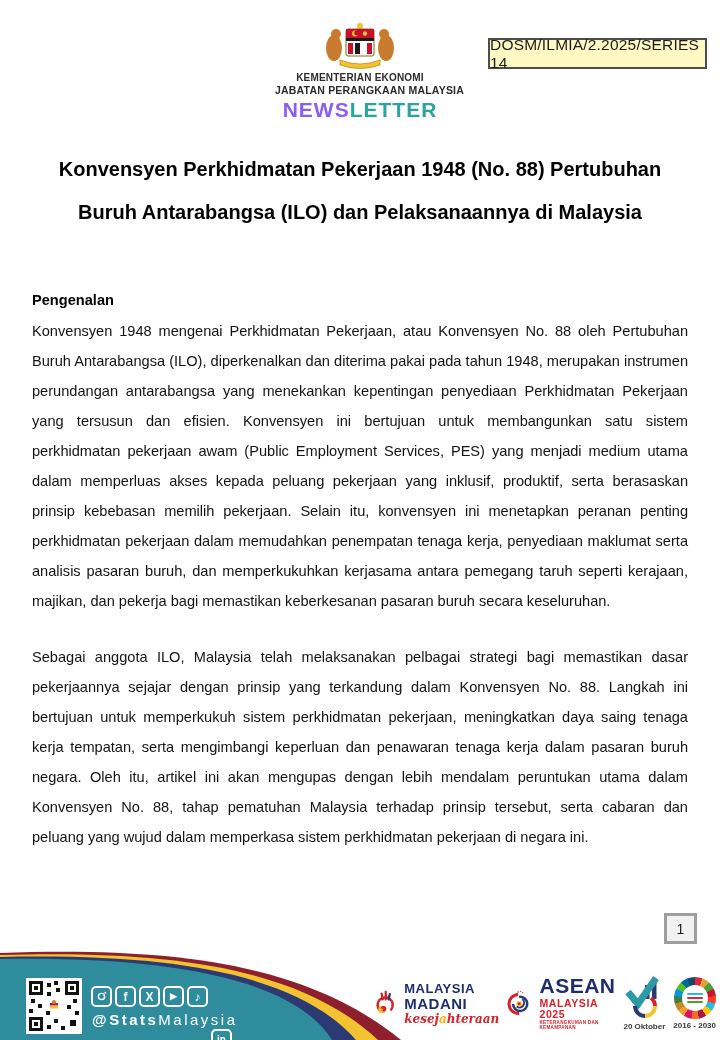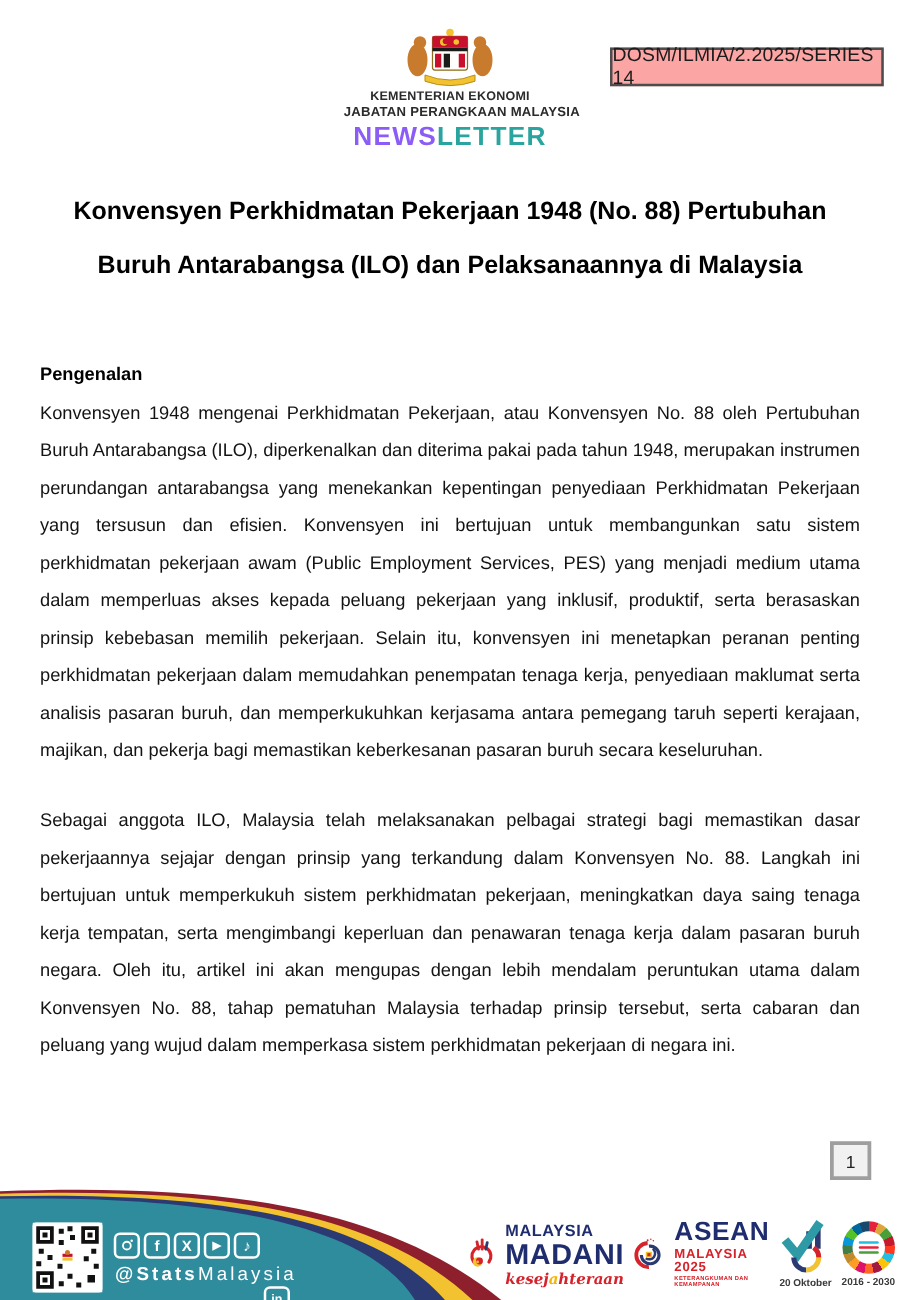--- a/index.html
+++ b/index.html
@@ -13,21 +13,21 @@
   .header-center { position:absolute; top:22px; left:0; right:0; text-align:center; }
   .crest { display:block; margin:0 auto 2px auto; }
   .ministry1 { font-size:10px; font-weight:700; color:#2b2b2b; letter-spacing:.2px; line-height:12px; }
   .ministry2 { font-size:10.5px; font-weight:700; color:#2b2b2b; letter-spacing:.2px; line-height:13px;padding-left:19px; }
   .newsletter { font-size:21px; font-weight:800; letter-spacing:1px; line-height:24px; margin-top:1px; }
   .newsletter .p1 { color:#8b5cf6; }
   .newsletter .p2 { color:#2aa49e; }
 
   .series-box {
     position:absolute; top:38px; right:13px; width:219px; height:31px;
-    background:#fca5a5; border:2px solid #4d4d4d;
+    background:#fef9c3; border:2px solid #4d4d4d;
     display:flex; align-items:center; justify-content:center;
     font-size:15.5px; color:#1c1c1c; letter-spacing:.2px;
   }
 
   
   .title-block { position:absolute; top:148px; left:20px; right:20px; text-align:center;
     font-size:20px; font-weight:700; color:#000; line-height:43px; }
   .byline { position:absolute; top:236px; left:20px; right:20px; text-align:center;
     font-size:14px; color:#151515; }
   .content { position:absolute; top:280px; left:32px; right:32px;margin-top:12px; }
@@ -61,21 +61,21 @@
   .handle { position:absolute; left:92px; top:71px; color:#fff; font-size:15px; letter-spacing:2.5px; white-space:nowrap; }
   .handle .b { font-weight:700; }
 
   .logo-strip { position:absolute; left:376px; top:32px; right:4px; height:62px;
     display:flex; align-items:center; gap:8px; }
   .logo-col { display:flex; flex-direction:column; align-items:center; }
   .logo-caption { font-size:8px; font-weight:700; color:#3a3a3a; margin-top:2px; white-space:nowrap; }
 
   .madani-text { display:flex; flex-direction:column; line-height:1; }
   .madani-l1 { font-size:13px; font-weight:800; color:#1f2d6e; letter-spacing:.5px; }
-  .madani-l2 { font-size:23px; font-weight:800; color:#1f2d6e; letter-spacing:.5px; margin-top:1px; }
+  .madani-l2 { font-size:15px; font-weight:800; color:#1f2d6e; letter-spacing:.5px; margin-top:1px; }
   .madani-script { font-family:"DejaVu Serif", serif; font-style:italic; font-weight:700;
     font-size:12px; color:#d6222a; margin-top:2px; }
   .madani-script .y { color:#f2b705; }
 
   .asean-text { display:flex; flex-direction:column; line-height:1; }
   .asean-l1 { font-size:21px; font-weight:800; color:#1f2d6e; letter-spacing:.5px; }
   .asean-l2 { font-size:10.5px; font-weight:800; color:#d6222a; letter-spacing:.6px; margin-top:2px; }
   .asean-tag { font-size:4.6px; font-weight:700; color:#d6222a; letter-spacing:.3px; margin-top:2px; }
 
   .sdg-wheel { position:relative; width:42px; height:42px; border-radius:50%;

